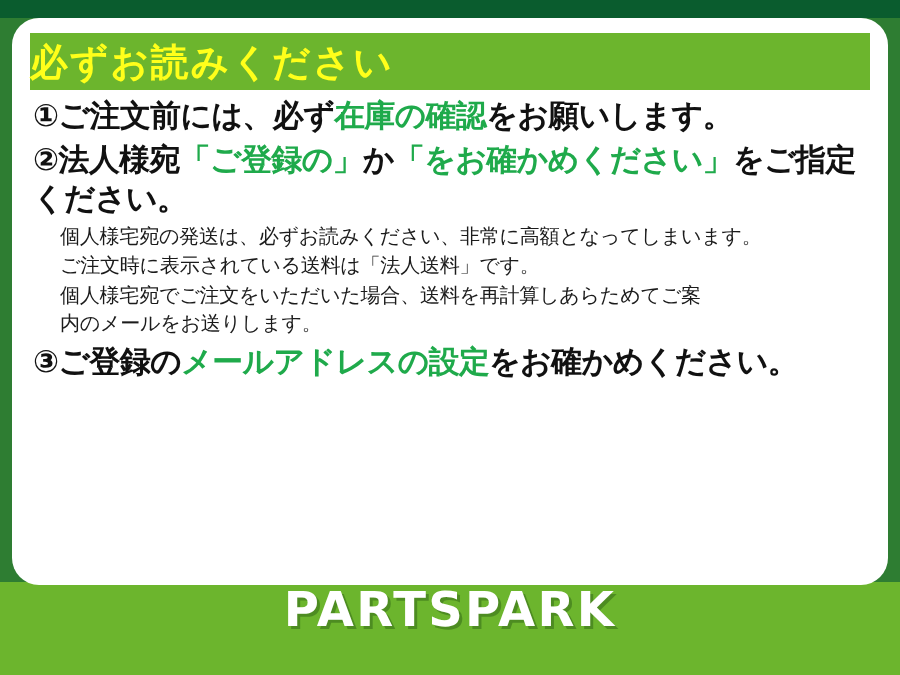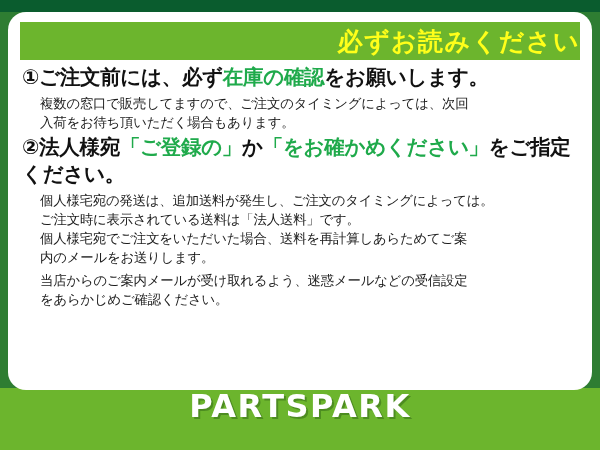--- a/index.html
+++ b/index.html
@@ -54,21 +54,21 @@
   
   .banner {
     position: absolute;
     left: 12px;
     top: 10px;
     width: 560px;
     height: 38px;
     background: #6cb52d;
     display: flex;
     align-items: center;
-    justify-content: flex-end;
+    justify-content: flex-start;
   }
 
   .banner-title {
     color: #ffff1a;
     font-size: 25px;
     font-weight: bold;
     letter-spacing: 1.5px;
     line-height: 1;
     white-space: nowrap;
   }
@@ -144,35 +144,32 @@
   <div class="card">
 
     <div class="banner">
       <div class="banner-title">必ずお読みください</div>
     </div>
 
     <div class="items">
 
       <div class="item">
         <div class="item-head"><span>①</span><span>ご注文前には、必ず</span><span class="hl">在庫の確認</span><span>をお願いします。</span></div>
-        <div class="item-sub">複数の窓口で販売してますので、ご注文のタイミングによっては、次回
-入荷をお待ち頂いただく場合もあります。</div>
       </div>
 
       <div class="item">
         <div class="item-head wrap"><span>②</span><span>法人様宛</span><span class="hl">「ご登録の」</span><span>か</span><span class="hl">「をお確かめください」</span><span>をご指定ください。</span></div>
-        <div class="item-sub">個人様宅宛の発送は、追加送料が発生し、ご注文のタイミングによっては。
+        <div class="item-sub">個人様宅宛の発送は、必ずお読みください、非常に高額となってしまいます。
 ご注文時に表示されている送料は「法人送料」です。
 個人様宅宛でご注文をいただいた場合、送料を再計算しあらためてご案
 内のメールをお送りします。</div>
       </div>
 
       <div class="item">
-        <div class="item-sub">当店からのご案内メールが受け取れるよう、迷惑メールなどの受信設定
-をあらかじめご確認ください。</div>
+        <div class="item-head"><span>③</span><span>ご登録の</span><span class="hl">メールアドレスの設定</span><span>をお確かめください。</span></div>
       </div>
 
     </div>
   </div>
 
   <div class="footer-brand">
     <div class="brand-text">PARTSPARK</div>
   </div>
 
 </div>

